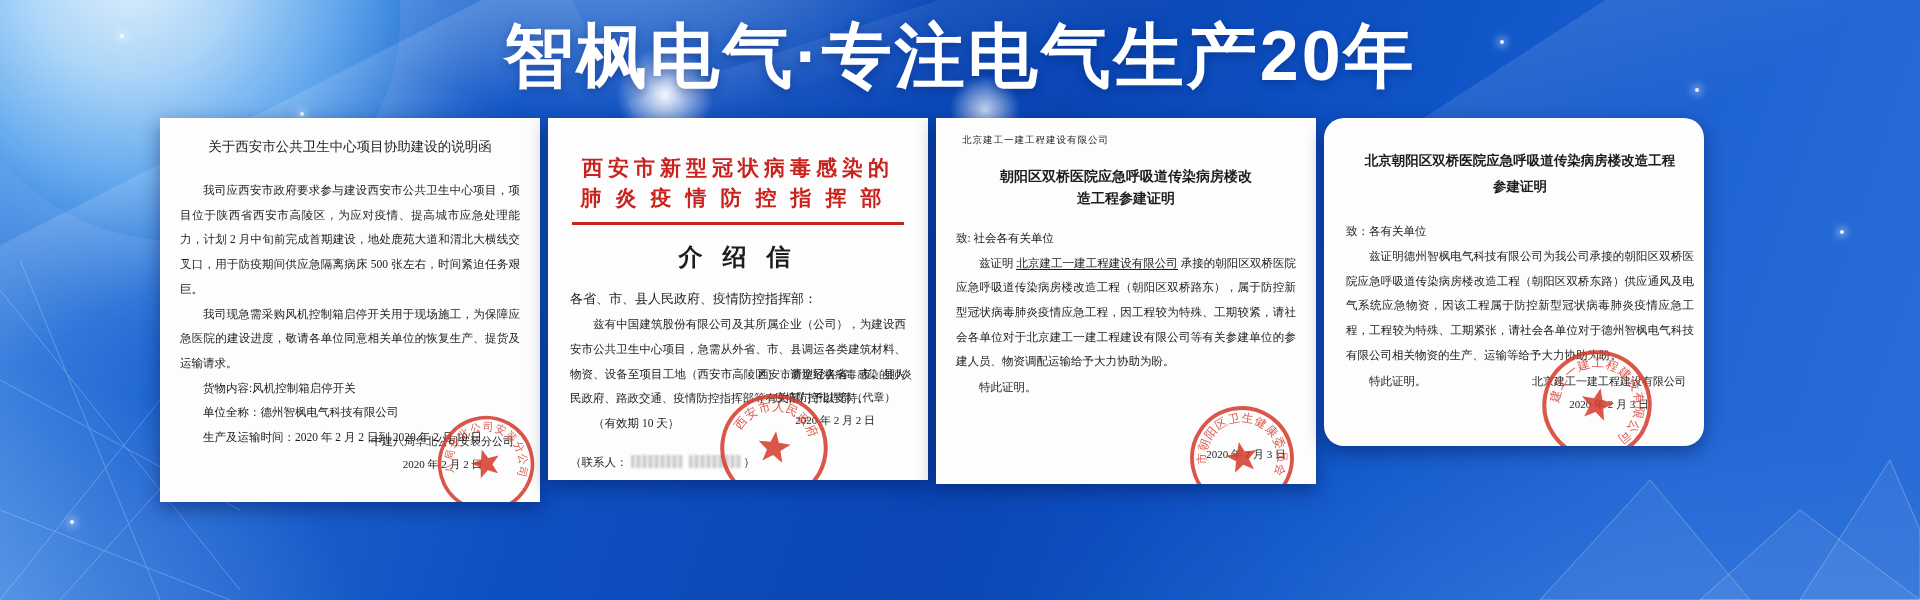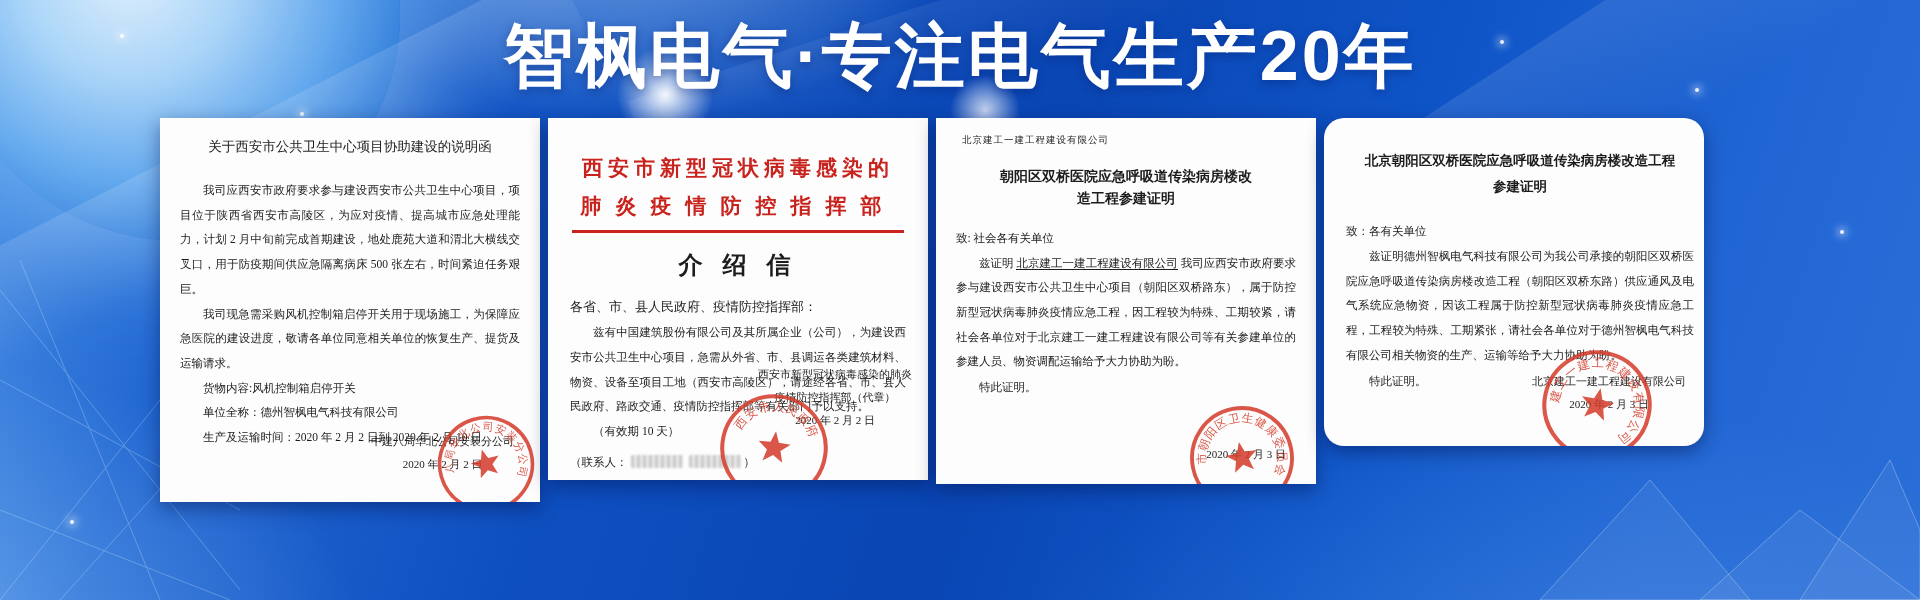--- a/index.html
+++ b/index.html
@@ -47,21 +47,21 @@
   .item-line{padding-left:2em;font-size:11.5px;line-height:2.15;}
   .sign-block{position:absolute;text-align:center;font-size:11px;line-height:2.1;}
   
   .doc1{height:384px;padding:20px 20px 0 20px;}
   .doc1 .d-title{font-size:13.5px;font-weight:normal;text-align:center;margin:0 0 22px 0;}
   .doc1 .sign-block{right:26px;bottom:26px;}
   
   .doc2{height:362px;padding:36px 22px 0 22px;}
   .doc2 .red-head{color:#c9231e;font-weight:bold;text-align:center;margin:0;}
   .doc2 .rh1{font-size:21px;letter-spacing:5px;}
-  .doc2 .rh2{font-size:21px;letter-spacing:14px;margin-top:10px;}
+  .doc2 .rh2{font-size:21px;letter-spacing:14px;margin-top:2px;}
   .doc2 .red-rule{height:3px;background:#c9231e;margin:10px 2px 16px 2px;}
   .doc2 .subject{font-size:24px;font-weight:bold;text-align:center;letter-spacing:7px;margin:0 0 12px 0;}
   .doc2 .salutation{font-size:13px;line-height:2.1;}
   .doc2 .validity{padding-left:2em;font-size:11.5px;line-height:2.2;}
   .doc2 .sign-block{right:16px;bottom:48px;}
   .contact-line{position:absolute;left:22px;bottom:10px;font-size:11.5px;}
   .blur-chip{display:inline-block;width:52px;height:13px;margin:0 3px;vertical-align:-2px;border-radius:2px;
     background:repeating-linear-gradient(90deg,#c9c9c9 0 3px,#e9e9e9 3px 6px);filter:blur(1.3px);}
   
   .doc3{height:366px;padding:16px 20px 0 20px;}
@@ -165,21 +165,21 @@
       <circle class="stamp-ring" cx="65" cy="65" r="58"></circle>
       <polygon class="stamp-star" points="65,46 69.7,58.5 83.1,59.1 72.6,67.5 76.2,80.4 65,73 53.8,80.4 57.4,67.5 46.9,59.1 60.3,58.5"></polygon>
       <text class="stamp-text"><textPath href="#ring2" startOffset="25%" text-anchor="middle">西安市人民政府</textPath></text>
     </svg>
   </article>
 
   <article class="doc doc3">
     <p class="corp-head">北京建工一建工程建设有限公司</p>
     <h2 class="d-title"><span>朝阳区双桥医院应急呼吸道传染病房楼改</span><br><span>造工程参建证明</span></h2>
     <p class="body-text">致: 社会各有关单位</p>
-    <p class="body-text indent"><span>兹证明 </span><span class="underlined">北京建工一建工程建设有限公司</span><span> 我司应西安市政府要求参与建设西安市公共卫生中心项目（朝阳区双桥路东），属于防控新型冠状病毒肺炎疫情应急工程，因工程较为特殊、工期较紧，请社会各单位对于北京建工一建工程建设有限公司等有关参建单位的参建人员、物资调配运输给予大力协助为盼。</span></p>
+    <p class="body-text indent"><span>兹证明 </span><span class="underlined">北京建工一建工程建设有限公司</span><span> 承接的朝阳区双桥医院应急呼吸道传染病房楼改造工程（朝阳区双桥路东），属于防控新型冠状病毒肺炎疫情应急工程，因工程较为特殊、工期较紧，请社会各单位对于北京建工一建工程建设有限公司等有关参建单位的参建人员、物资调配运输给予大力协助为盼。</span></p>
     <p class="closing">特此证明。</p>
     <div class="sign-block">
       <div>2020 年 2 月 3 日</div>
     </div>
     <svg class="stamp st3" viewBox="0 0 130 130">
       <defs>
           <path id="ring3" d="M65,65 m-42,0 a42,42 0 1,1 84,0 a42,42 0 1,1 -84,0"></path>
         </defs>
       <circle class="stamp-ring" cx="65" cy="65" r="58"></circle>
       <polygon class="stamp-star" points="65,46 69.7,58.5 83.1,59.1 72.6,67.5 76.2,80.4 65,73 53.8,80.4 57.4,67.5 46.9,59.1 60.3,58.5"></polygon>

